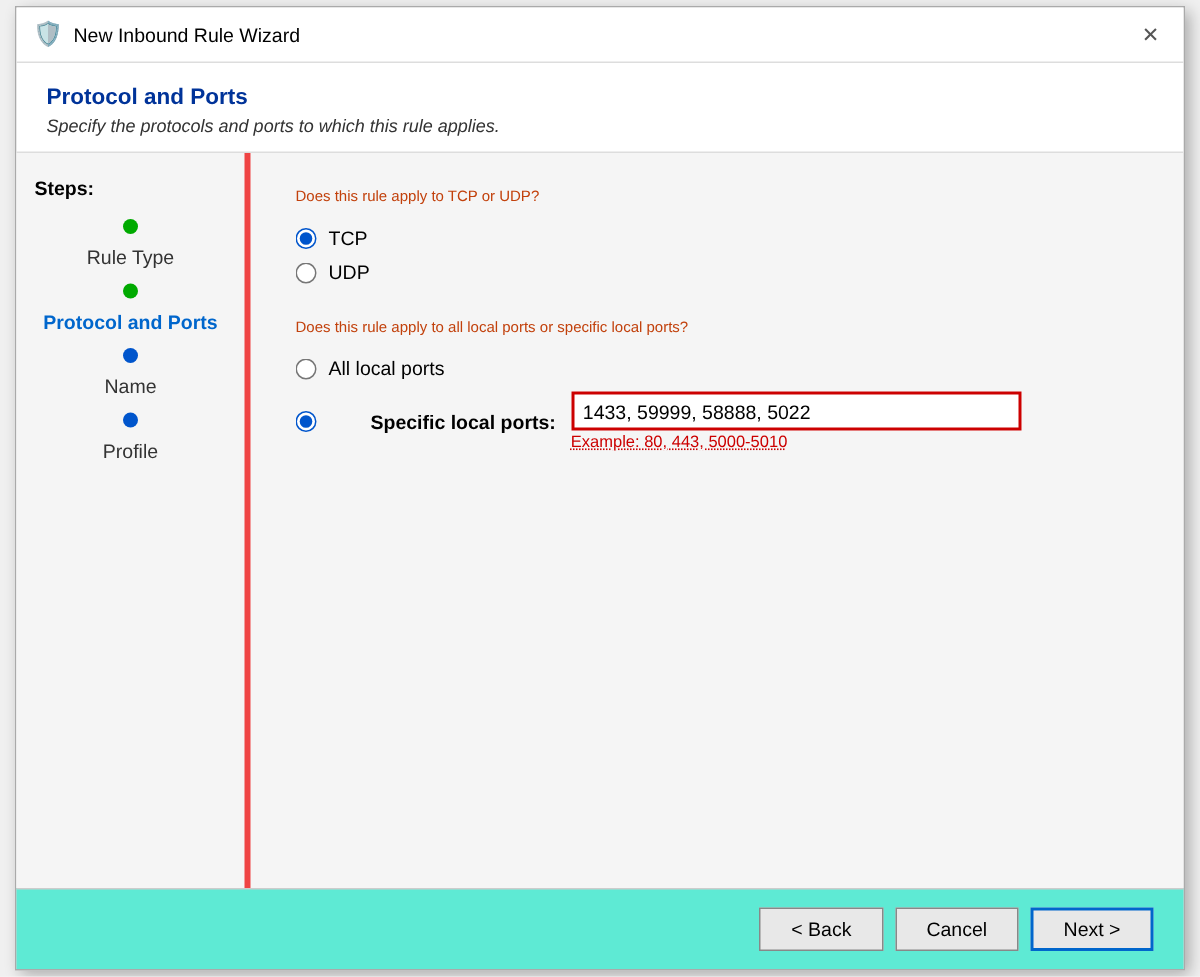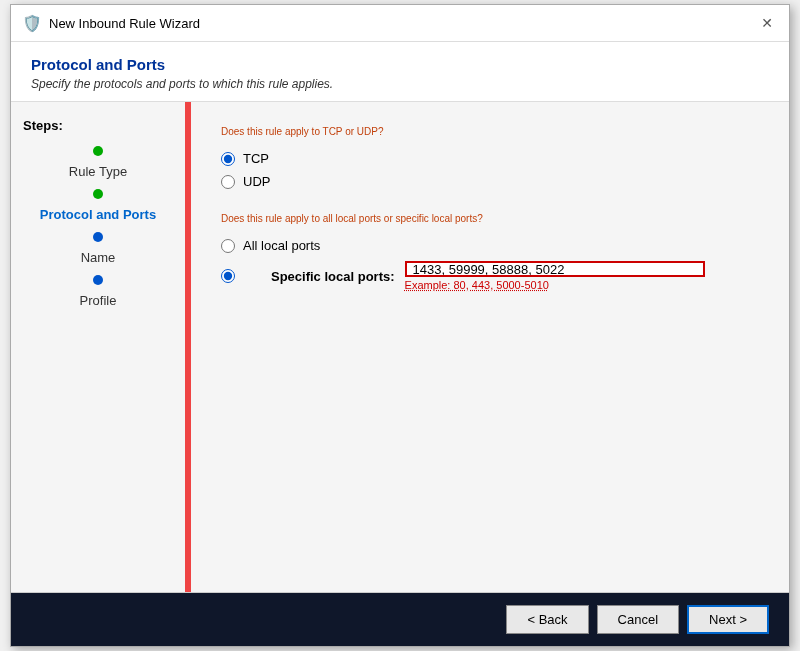--- a/index.html
+++ b/index.html
@@ -69,24 +69,24 @@
       font-size: 12px;
       color: #333;
       font-style: italic;
     }
     .content-area {
       display: flex;
       background: #f5f5f5;
       min-height: 490px;
     }
     .sidebar {
-      width: 180px;
+      width: 156px;
       background: #f5f5f5;
       padding: 16px 0;
-      border-right: 6px solid #ef4444;
+      border-right: 4px solid #ef4444;
     }
     .steps-label {
       font-weight: bold;
       padding: 0 12px 8px 12px;
       font-size: 13px;
       color: #000;
     }
     .step-item {
       display: flex;
       align-items: center;
@@ -146,36 +146,36 @@
       font-weight: bold;
       white-space: nowrap;
     }
     .port-input-wrapper {
       position: relative;
       display: flex;
       flex-direction: column;
     }
     .port-input {
       width: 300px;
-      height: 16px;
+      height: 26px;
       padding: 2px 6px;
       font-size: 13px;
       border: 2px solid #cc0000;
       outline: none;
       background: #fff;
     }
     .port-example {
       font-size: 11px;
       color: #cc0000;
       margin-top: 2px;
       text-decoration: underline dotted;
     }
     .footer {
       border-top: 1px solid #ccc;
-      background: #0f172a;
+      background: #5eead4;
       padding: 12px 20px;
       display: flex;
       justify-content: flex-end;
       gap: 8px;
     }
     .btn {
       padding: 5px 20px;
       font-size: 13px;
       cursor: pointer;
       border: 1px solid #888;

